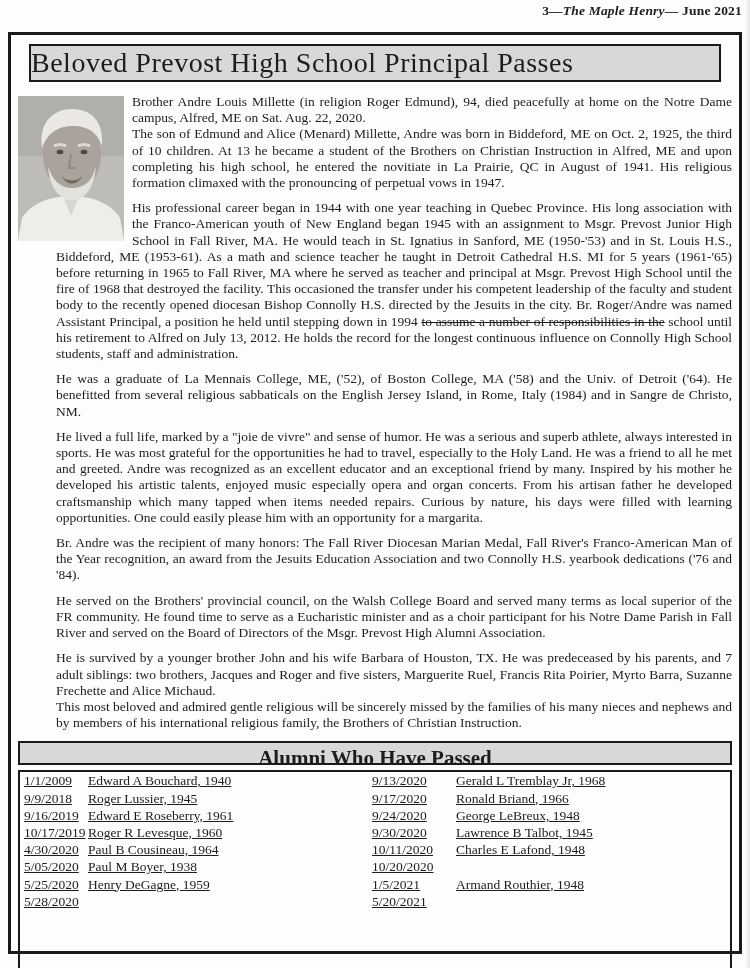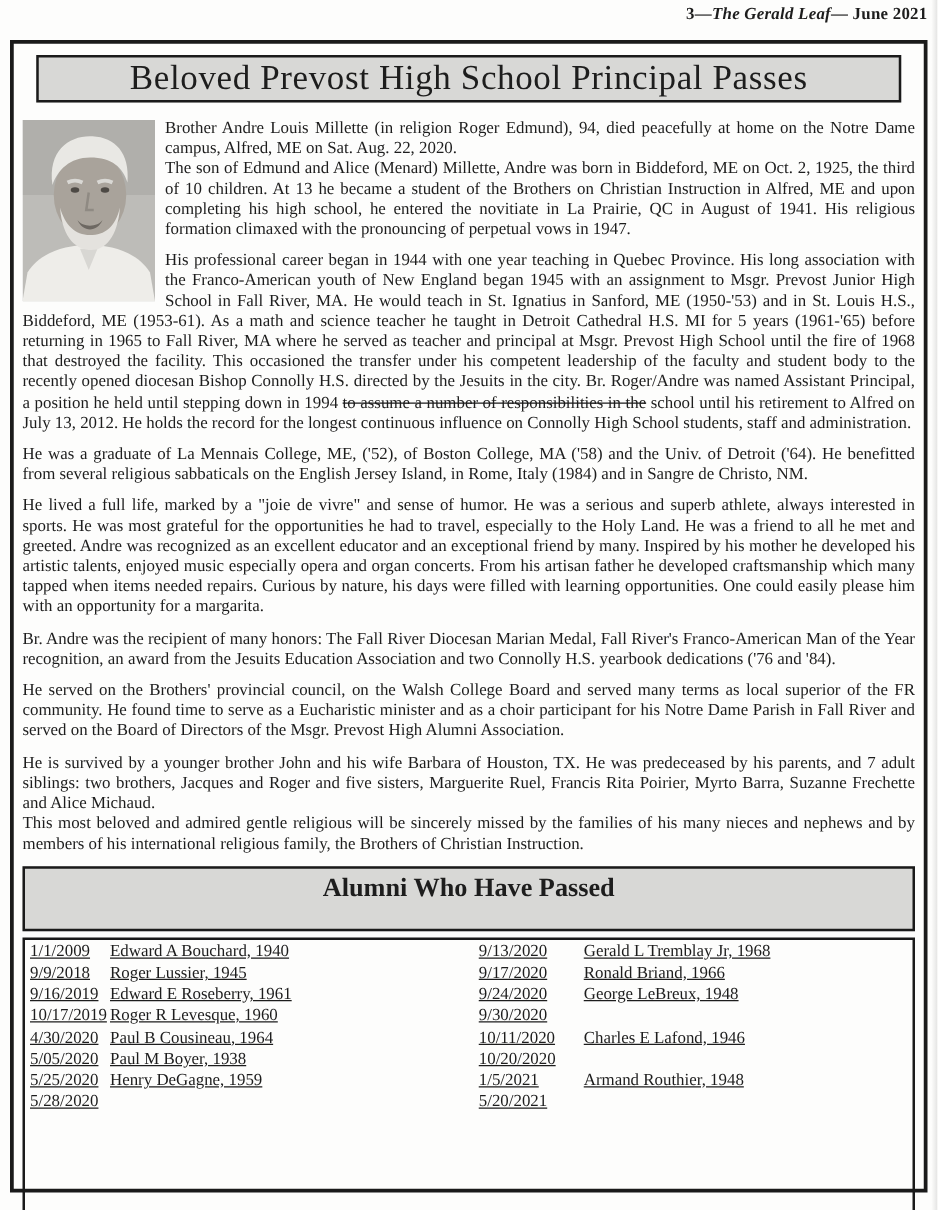--- a/index.html
+++ b/index.html
@@ -16,69 +16,68 @@
   }
   .page-header .pub{font-style:italic;}
   .outer-box{
     position:absolute;left:8px;top:32px;width:734px;height:922px;
     border:3px solid #1a1a1a;box-sizing:border-box;
     background:#fdfdfc;
   }
   .title-box{
     margin:9px 18px 0 18px;height:38px;
     background:#d8d8d6;border:2px solid #1a1a1a;box-sizing:border-box;
-    text-align:center;
     font-size:28px;line-height:33px;
     letter-spacing:.5px;
   }
   .article{
     margin:12px 7px 0 7px;
     text-align:justify;
     font-size:13.5px;line-height:16.2px;
     overflow:hidden;
   }
-  .article p{margin:0;}
+  .article p{margin:0;padding-left:38px;}
   .article p.gap{margin-top:9px;}
   .photo{
     float:left;width:106px;height:145px;
     margin:2px 8px 3px 0;
     background:linear-gradient(180deg,#b2b1ad 0%,#c3c2be 55%,#d2d1cd 100%);
     position:relative;overflow:hidden;
   }
   .photo svg{display:block;}
   .strike{text-decoration:line-through;text-decoration-thickness:1px;}
   .alumni-bar{
-    margin:10px 7px 0 7px;height:52px;
+    margin:10px 7px 0 7px;height:24px;
     background:#d8d8d6;border:2px solid #1a1a1a;box-sizing:border-box;
     text-align:center;font-size:21px;font-weight:bold;line-height:31px;
   }
   .alumni-box{
     margin:5px 7px 0 7px;height:238px;
     border:2px solid #1a1a1a;box-sizing:border-box;
     padding:0 0 0 4px;
     font-size:13.5px;line-height:17.2px;
     display:flex;align-items:flex-start;text-decoration:underline;
   }
   .alumni-col{display:block;}
   .alumni-col.left{width:348px;flex:0 0 348px;}
-  .alumni-col.right{flex:1 1 auto;margin-left:11px;}
+  .alumni-col.right{flex:1 1 auto;}
   .alumni-row{display:grid;}
   .alumni-col.left  .alumni-row{grid-template-columns:64px auto;}
   .alumni-col.right .alumni-row{grid-template-columns:84px auto;}
   .scan-streak{
     position:absolute;top:0;right:0;width:5px;height:968px;
     background:linear-gradient(90deg,rgba(0,0,0,0) 0%,rgba(0,0,0,0.10) 100%);
     pointer-events:none;
   }
 </style>
 </head>
 <body>
 
 <div class="page-header">
-  <span>3—</span><span class="pub">The Gerald Leaf</span><span>— June 2021</span>
+  <span>3—</span><span class="pub">The Maple Henry</span><span>— June 2021</span>
 </div>
 
 <div class="outer-box">
 
   <div class="title-box">
     <span>Beloved Prevost High School Principal Passes</span>
   </div>
 
   <div class="article">
     <div class="photo">
@@ -164,24 +163,25 @@
         <div class="alumni-row">
         <span>9/17/2020</span>
         <span>Ronald Briand, 1966</span>
       </div>
         <div class="alumni-row">
         <span>9/24/2020</span>
         <span>George LeBreux, 1948</span>
       </div>
         <div class="alumni-row">
         <span>9/30/2020</span>
+        <span>Lawrence B Talbot, 1945</span>
       </div>
         <div class="alumni-row">
         <span>10/11/2020</span>
-        <span>Charles E Lafond, 1946</span>
+        <span>Charles E Lafond, 1948</span>
       </div>
         <div class="alumni-row">
         <span>10/20/2020</span>
       </div>
         <div class="alumni-row">
         <span>1/5/2021</span>
         <span>Armand Routhier, 1948</span>
       </div>
         <div class="alumni-row">
         <span>5/20/2021</span>

